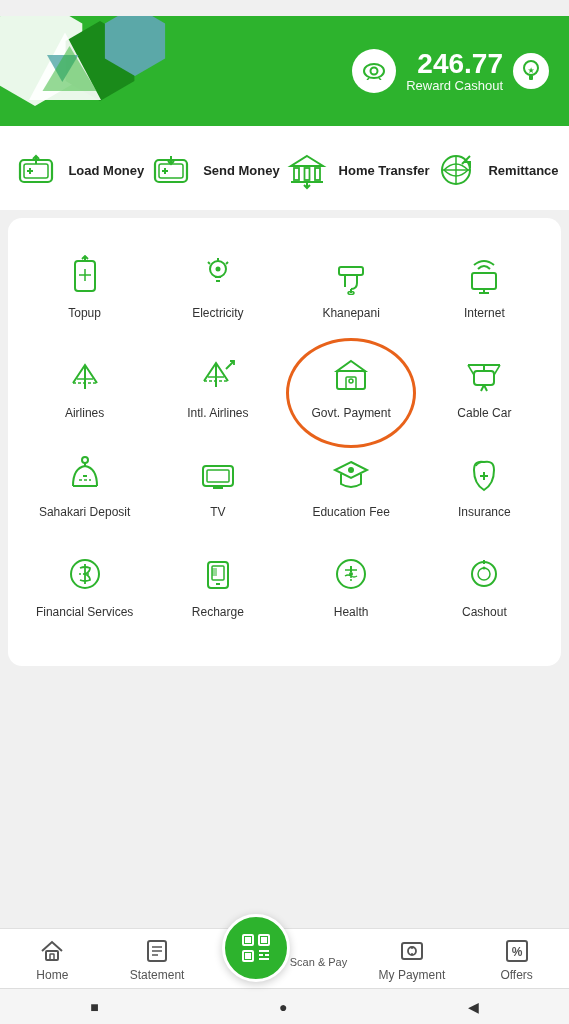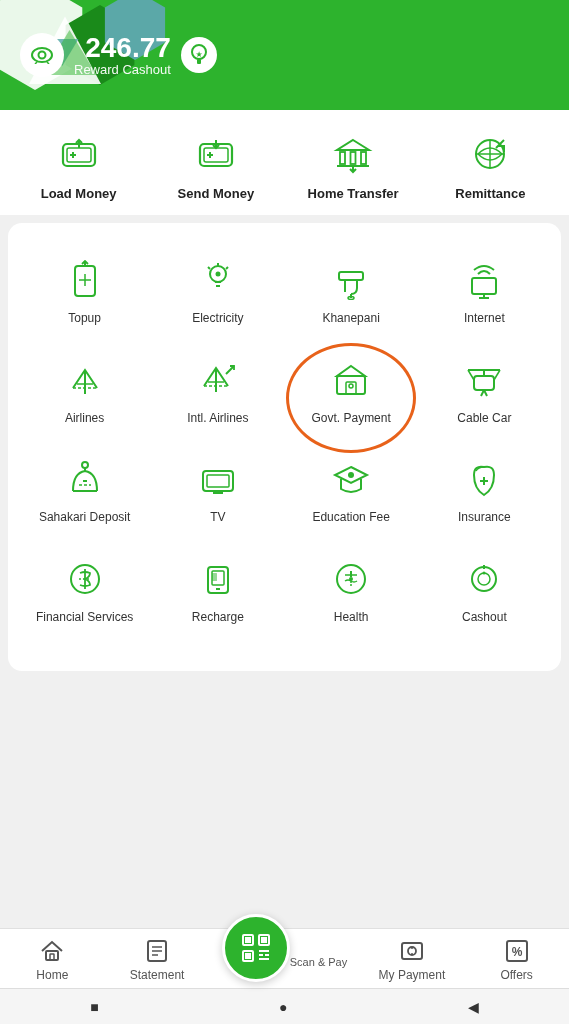--- a/index.html
+++ b/index.html
@@ -13,22 +13,24 @@
     }
 
     
     .header {
       background: #2db32d;
       width: 100%;
       height: 110px;
       position: relative;
       display: flex;
       align-items: center;
+      justify-content: flex-end;
       padding: 10px 20px;
       overflow: hidden;
+      margin-top: 16px;
     }
     .header-hexagons {
       position: absolute;
       left: 0;
       top: 0;
       width: 220px;
       height: 110px;
     }
     .hex-shape {
       position: absolute;
@@ -85,21 +87,21 @@
     .quick-actions {
       background: white;
       display: flex;
       justify-content: space-around;
       align-items: center;
       padding: 18px 10px 14px;
       margin-bottom: 8px;
     }
     .action-item {
       display: flex;
-      flex-direction: column;
+      flex-direction: row;
       align-items: center;
       gap: 6px;
       cursor: pointer;
       min-width: 100px;
     }
     .action-icon-wrap {
       width: 52px;
       height: 52px;
       display: flex;
       align-items: center;

